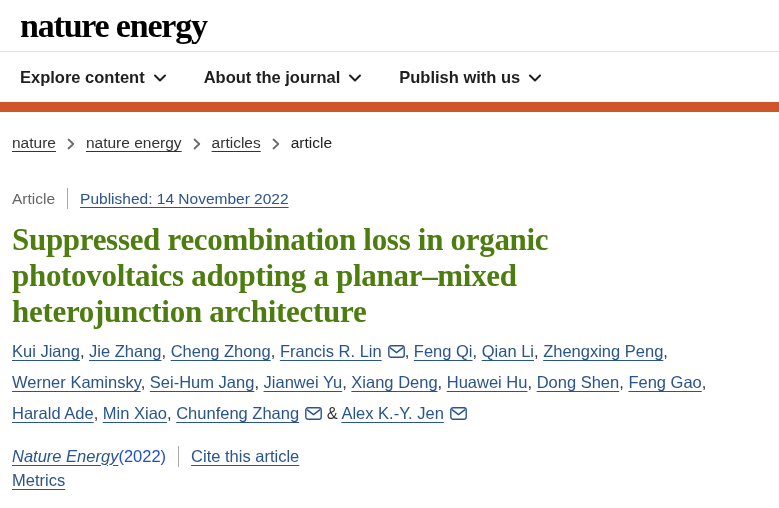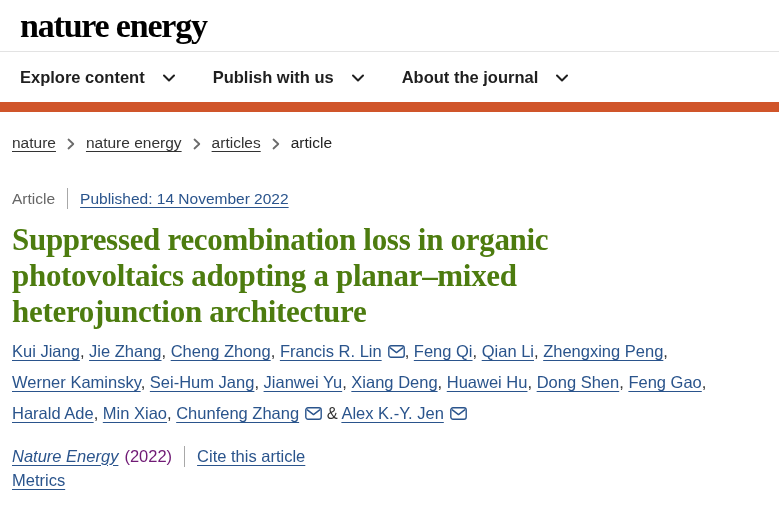--- a/index.html
+++ b/index.html
@@ -25,21 +25,21 @@
   .logo{
     font-family:"Liberation Serif", serif;
     font-weight:900;font-size:34px;letter-spacing:-1.2px;color:#000;
     line-height:1;text-decoration:none;
   }
 
   .navbar{
     height:50px;display:flex;align-items:center;gap:38px;padding:0 20px;
   }
   .nav-item{
-    display:flex;align-items:center;gap:18px;
+    display:flex;align-items:center;gap:9px;
     font-weight:700;font-size:16.5px;color:#1f1f1f;cursor:pointer;
     white-space:nowrap;
   }
   .nav-item svg{display:block;margin-top:2px;}
 
   .brand-bar{height:10px;background:var(--brand);}
 
   
   .content{padding:0 12px;}
 
@@ -81,50 +81,50 @@
     color:var(--link);text-decoration:underline;text-underline-offset:3px;
     text-decoration-thickness:1px;white-space:nowrap;
   }
   .authors .sep{color:#333;}
   .email-icon{margin-left:6px;vertical-align:-1px;}
 
   .cite-row{
     margin-top:15px;display:flex;align-items:center;font-size:16.5px;color:#333;
   }
   .journal-link{font-style:italic;}
-  .year{margin-left:6px;color:#701a75;}
+  .year{color:#1d4ed8;}
 
   .metrics-row{margin-top:4px;font-size:16.5px;}
 </style>
 </head>
 <body>
 
 <header class="masthead">
   <a class="logo">nature energy</a>
 </header>
 
 <nav class="navbar">
     <div class="nav-item">
       <span>Explore content</span>
       <span>
         <svg width="12" height="8" viewBox="0 0 12 8">
           <path d="M1 1.5l5 5 5-5" fill="none" stroke="#1f1f1f" stroke-width="2" stroke-linecap="round" stroke-linejoin="round"></path>
         </svg>
       </span>
     </div>
     <div class="nav-item">
-      <span>Publish with us</span>
+      <span>About the journal</span>
       <span>
         <svg width="12" height="8" viewBox="0 0 12 8">
           <path d="M1 1.5l5 5 5-5" fill="none" stroke="#1f1f1f" stroke-width="2" stroke-linecap="round" stroke-linejoin="round"></path>
         </svg>
       </span>
     </div>
     <div class="nav-item">
-      <span>About the journal</span>
+      <span>Publish with us</span>
       <span>
         <svg width="12" height="8" viewBox="0 0 12 8">
           <path d="M1 1.5l5 5 5-5" fill="none" stroke="#1f1f1f" stroke-width="2" stroke-linecap="round" stroke-linejoin="round"></path>
         </svg>
       </span>
     </div>
   </nav>
 
 <div class="brand-bar"></div>
 

